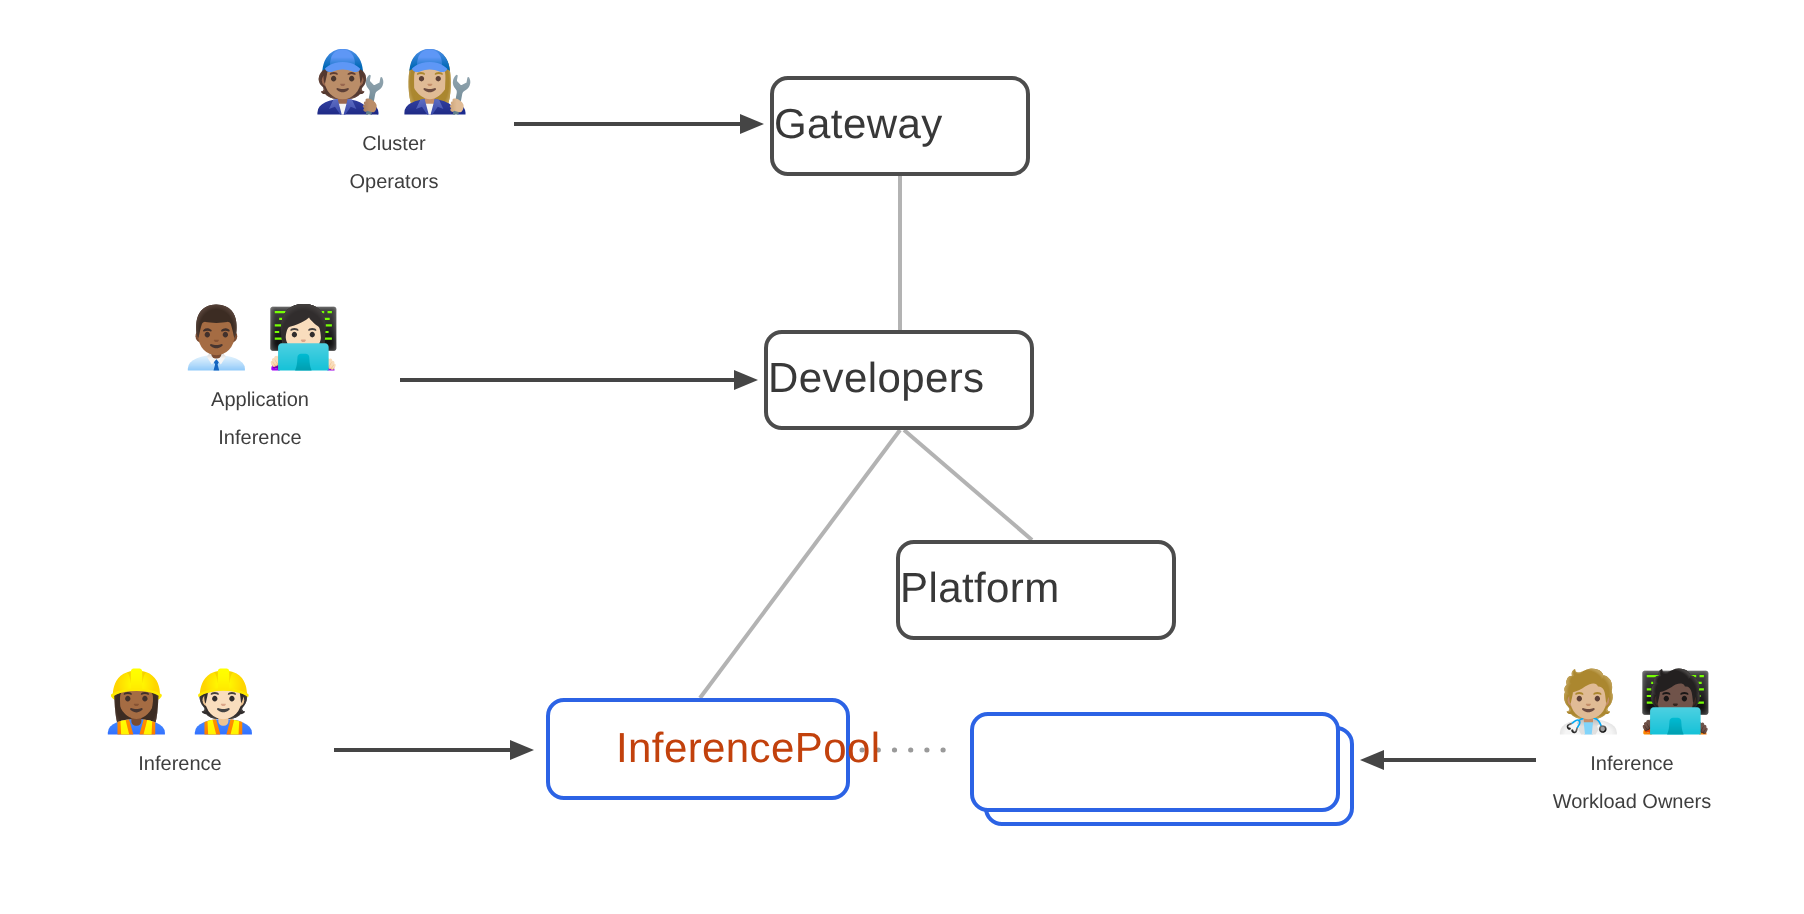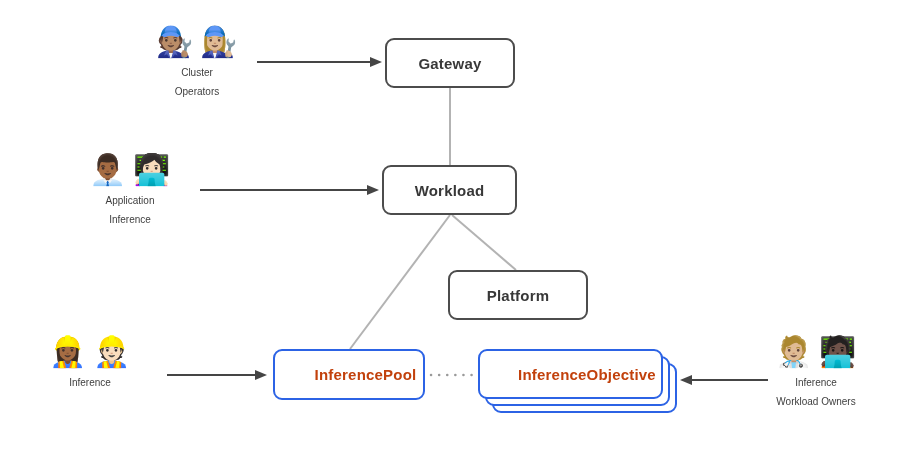--- a/index.html
+++ b/index.html
@@ -10,22 +10,22 @@
     font-family:"Liberation Sans","DejaVu Sans",sans-serif;
     overflow:hidden;
   }
   svg.wires{position:absolute;left:0;top:0;width:902px;height:457px;}
   .node{
     position:absolute;
     box-sizing:border-box;
     background:#ffffff;
     border:2px solid #4c4c4c;
     border-radius:9px;
-    display:flex;align-items:center;justify-content:center;
-    font-weight:bold;font-size:15px;color:#383838;
+    display:flex;align-items:center;
+    font-weight:normal;font-size:21px;color:#383838;
     letter-spacing:.2px;
   }
   .node.blue{border-color:#2c63e5;color:#c2410c;padding-left:33px;}
   .stack-back{
     position:absolute;box-sizing:border-box;background:#ffffff;
     border:2px solid #2c63e5;border-radius:9px;
   }
   .actor{
     position:absolute;width:170px;text-align:center;
   }
@@ -61,36 +61,33 @@
     <line x1="200" y1="190" x2="368" y2="190" stroke="#454545" stroke-width="2" marker-end="url(#arrowhead)"></line>
     <line x1="167" y1="375" x2="256" y2="375" stroke="#454545" stroke-width="2" marker-end="url(#arrowhead)"></line>
     <line x1="768" y1="380" x2="691" y2="380" stroke="#454545" stroke-width="2" marker-end="url(#arrowhead)"></line>
   </svg>
 
   <div class="node" style="left:385px;top:38px;width:130px;height:50px">
     <span>Gateway</span>
   </div>
 
   <div class="node" style="left:382px;top:165px;width:135px;height:50px">
-    <span>Workload</span>
+    <span>Developers</span>
   </div>
 
   <div class="node" style="left:448px;top:270px;width:140px;height:50px">
     <span>Platform</span>
   </div>
 
   <div class="node blue" style="left:273px;top:349px;width:152px;height:51px">
     <span>InferencePool</span>
   </div>
 
   <div class="stack-back" style="left:492px;top:363px;width:185px;height:50px"></div>
   <div class="stack-back" style="left:485px;top:356px;width:185px;height:50px"></div>
-  <div class="node blue" style="left:478px;top:349px;width:185px;height:50px">
-    <span>InferenceObjective</span>
-  </div>
 
   <div class="actor" style="left:112px;top:24px">
     <div class="emoji-row">
       <span>🧑🏽‍🔧</span><span>👩🏼‍🔧</span>
     </div>
     <div class="actor-label">
       <div>Cluster</div>
       <div>Operators</div>
     </div>
   </div>

